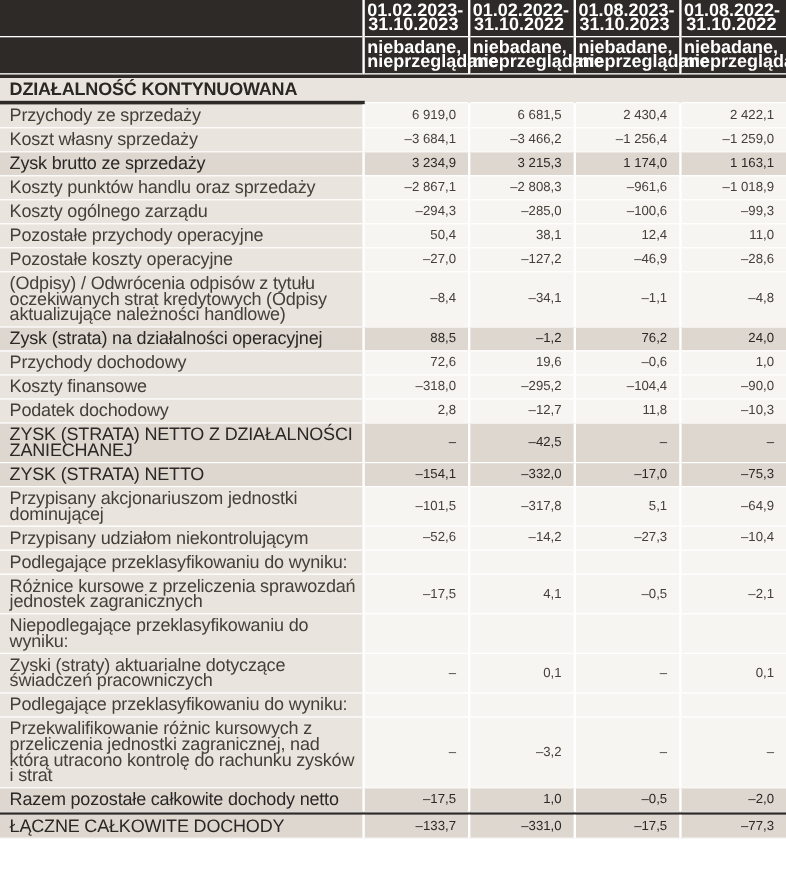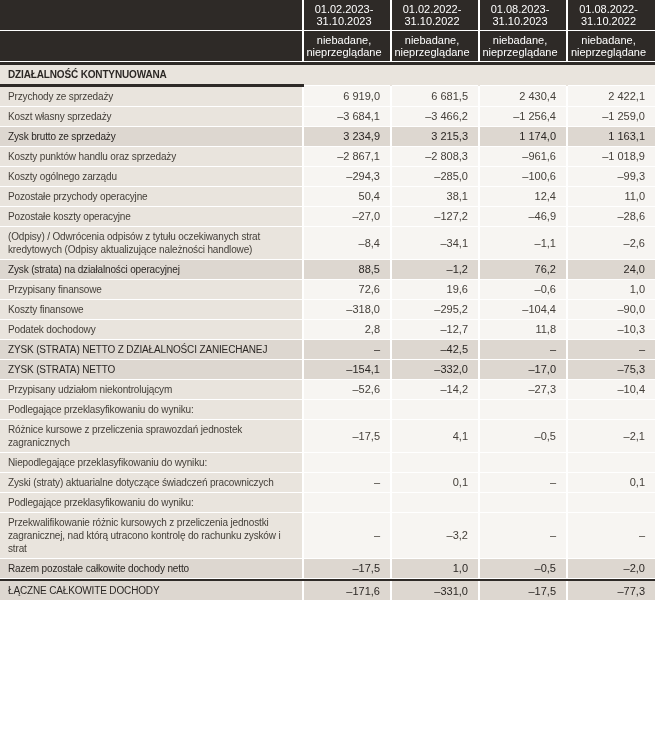--- a/index.html
+++ b/index.html
@@ -30,38 +30,39 @@
   th,td{
     border-right:2px solid var(--separator-light);
     border-bottom:1px solid var(--separator-light);
     vertical-align:middle;
     box-sizing:border-box;
   }
   th:last-child,td:last-child{border-right:none;}
   thead th{
     background:var(--header-bg);
     color:var(--header-text);
-    font-weight:400;
-    font-size:11px;
+    font-weight:700;
+    font-size:15px;
     line-height:12px;
+    text-align:right;
     padding:3px 8px 3px 2px;
   }
   thead th span{display:block;}
   tr.dark-sep td{
     background:var(--separator-dark);
     height:3px;
     padding:0;
     border:none;
     line-height:0;
     font-size:0;
   }
   td.label{
     background:var(--label-bg);
     color:var(--text);
-    font-size:10px;
+    font-size:15px;
     line-height:13px;
     letter-spacing:-0.15px;
     text-align:left;
     padding:3px 4px 3px 8px;
   }
   td.val{
     background:var(--value-bg);
     color:var(--text);
     font-size:11px;
     text-align:right;
@@ -196,31 +197,31 @@
         <td class="val">–27,0</td>
         <td class="val">–127,2</td>
         <td class="val">–46,9</td>
         <td class="val">–28,6</td>
       </tr>
       <tr class="normal">
         <td class="label">(Odpisy) / Odwrócenia odpisów z tytułu oczekiwanych strat kredytowych (Odpisy aktualizujące należności handlowe)</td>
         <td class="val">–8,4</td>
         <td class="val">–34,1</td>
         <td class="val">–1,1</td>
-        <td class="val">–2,6</td>
+        <td class="val">–4,8</td>
       </tr>
       <tr class="bold">
         <td class="label">Zysk (strata) na działalności operacyjnej</td>
         <td class="val">88,5</td>
         <td class="val">–1,2</td>
         <td class="val">76,2</td>
         <td class="val">24,0</td>
       </tr>
       <tr class="normal">
-        <td class="label">Przypisany finansowe</td>
+        <td class="label">Przychody dochodowy</td>
         <td class="val">72,6</td>
         <td class="val">19,6</td>
         <td class="val">–0,6</td>
         <td class="val">1,0</td>
       </tr>
       <tr class="normal">
         <td class="label">Koszty finansowe</td>
         <td class="val">–318,0</td>
         <td class="val">–295,2</td>
         <td class="val">–104,4</td>
@@ -241,20 +242,27 @@
         <td class="val">–</td>
       </tr>
       <tr class="bold">
         <td class="label">ZYSK (STRATA) NETTO</td>
         <td class="val">–154,1</td>
         <td class="val">–332,0</td>
         <td class="val">–17,0</td>
         <td class="val">–75,3</td>
       </tr>
       <tr class="normal">
+        <td class="label">Przypisany akcjonariuszom jednostki dominującej</td>
+        <td class="val">–101,5</td>
+        <td class="val">–317,8</td>
+        <td class="val">5,1</td>
+        <td class="val">–64,9</td>
+      </tr>
+      <tr class="normal">
         <td class="label">Przypisany udziałom niekontrolującym</td>
         <td class="val">–52,6</td>
         <td class="val">–14,2</td>
         <td class="val">–27,3</td>
         <td class="val">–10,4</td>
       </tr>
       <tr class="normal">
         <td class="label">Podlegające przeklasyfikowaniu do wyniku:</td>
         <td class="val"></td>
         <td class="val"></td>
@@ -301,19 +309,19 @@
         <td class="val">–17,5</td>
         <td class="val">1,0</td>
         <td class="val">–0,5</td>
         <td class="val">–2,0</td>
       </tr>
       <tr class="dark-sep">
         <td colspan="5"></td>
       </tr>
       <tr class="bold">
         <td class="label">ŁĄCZNE CAŁKOWITE DOCHODY</td>
-        <td class="val">–171,6</td>
+        <td class="val">–133,7</td>
         <td class="val">–331,0</td>
         <td class="val">–17,5</td>
         <td class="val">–77,3</td>
       </tr>
     </tbody>
 </table>
 
 </body></html>

